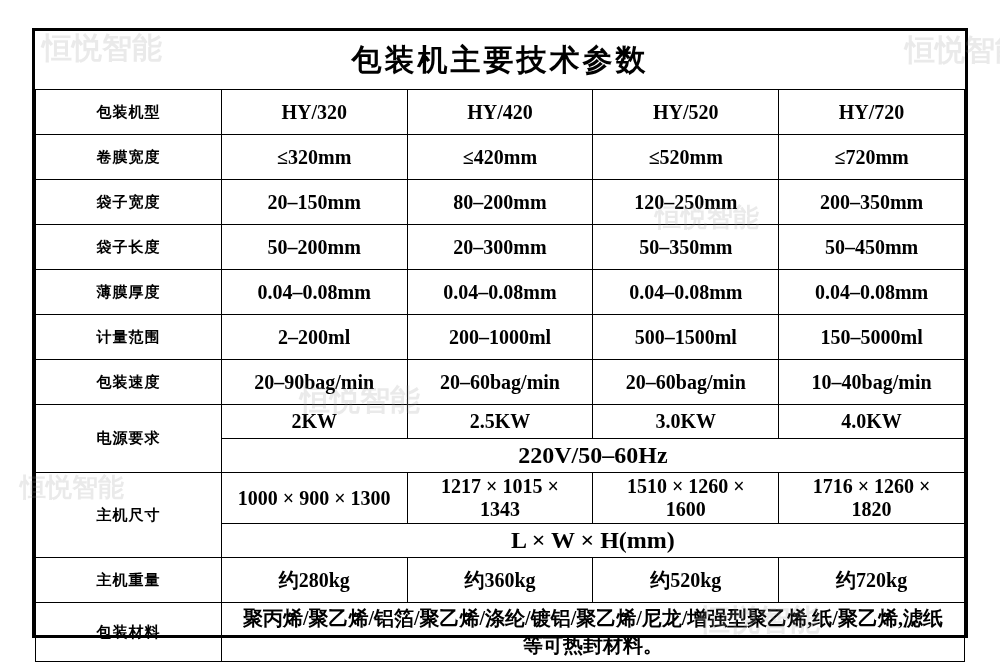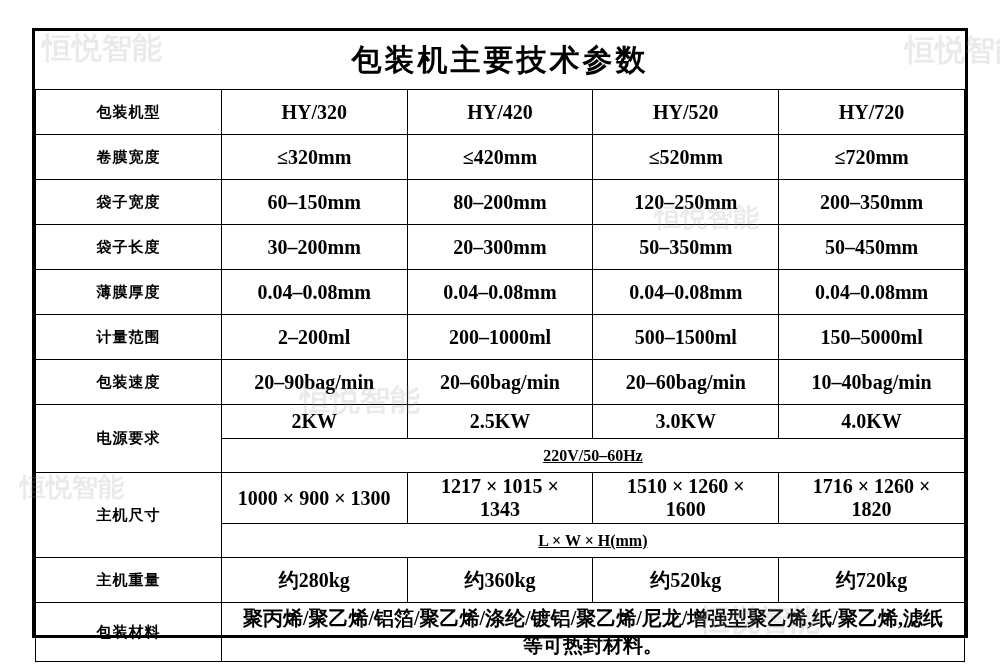--- a/index.html
+++ b/index.html
@@ -82,22 +82,21 @@
   table.spec .title-cell {
     border: none;
     border-bottom: 1.5px solid #000;
     font-size: 30px;
     font-weight: bold;
     letter-spacing: 3px;
     height: 54px;
     font-family: "DejaVu Serif", "Liberation Serif", serif;
   }
   table.spec td.sub {
-    font-size: 16px;
-    text-decoration: underline;
+    font-size: 24px;
   }
   td.small {
     font-size: 17px;
     font-weight: bold;
   }
   td.materials {
     font-size: 16.5px;
     font-weight: bold;
     letter-spacing: 0px;
     text-align: center;
@@ -139,29 +138,29 @@
         <tr class="row-h-std">
           <td class="label">卷膜宽度</td>
           <td>≤320mm</td>
           <td>≤420mm</td>
           <td>≤520mm</td>
           <td>≤720mm</td>
         </tr>
 
         <tr class="row-h-std">
           <td class="label">袋子宽度</td>
-          <td>60–150mm</td>
+          <td>20–150mm</td>
           <td>80–200mm</td>
           <td>120–250mm</td>
           <td>200–350mm</td>
         </tr>
 
         <tr class="row-h-std">
           <td class="label">袋子长度</td>
-          <td>30–200mm</td>
+          <td>50–200mm</td>
           <td>20–300mm</td>
           <td>50–350mm</td>
           <td>50–450mm</td>
         </tr>
 
         <tr class="row-h-std">
           <td class="label">薄膜厚度</td>
           <td>0.04–0.08mm</td>
           <td>0.04–0.08mm</td>
           <td>0.04–0.08mm</td>

